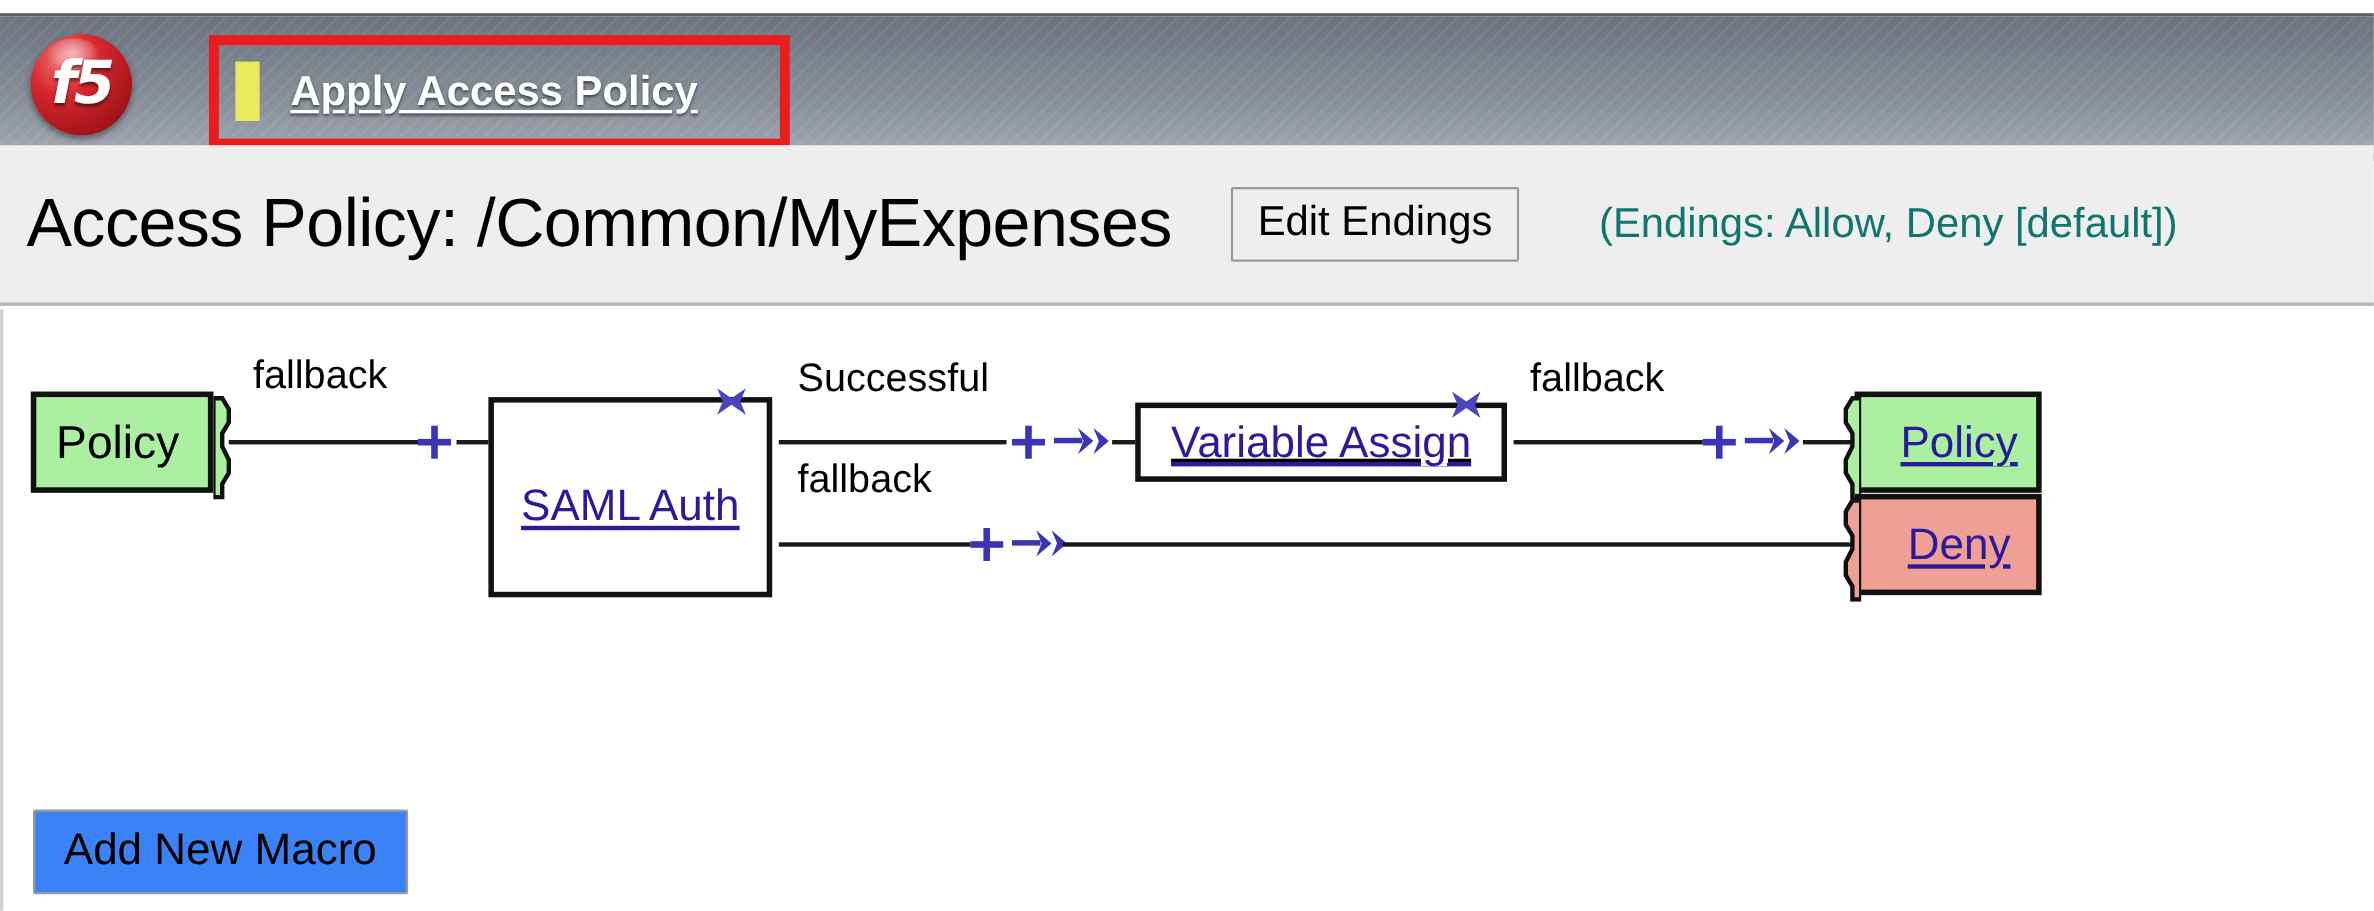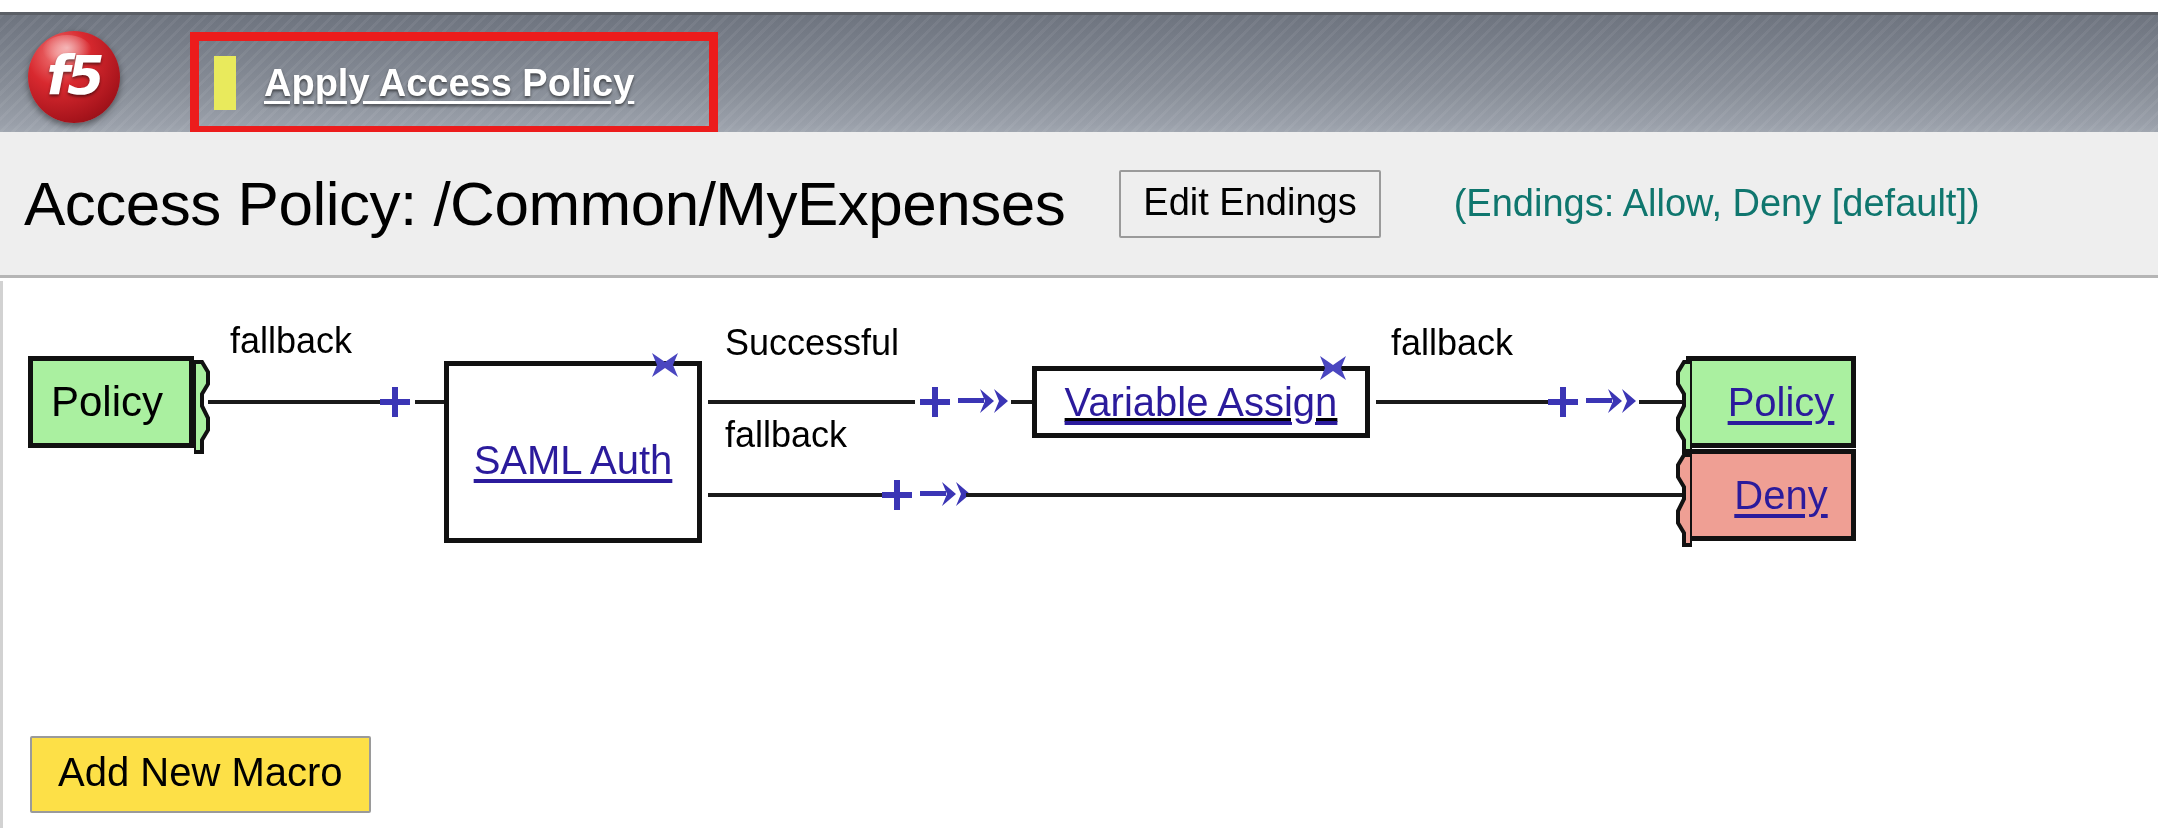--- a/index.html
+++ b/index.html
@@ -286,21 +286,21 @@
     text-underline-offset: 5px;
     cursor: pointer;
     position: relative;
     left: 10px;
   }
 
   
   .add-macro-btn {
     position: absolute;
     left: 30px; top: 736px;
-    background: #fde047;
+    background: #3b82f6;
     border: 2px solid #9a9a9a;
     border-radius: 2px;
     font-family: "Liberation Sans", sans-serif;
     font-size: 40px;
     color: #000000;
     padding: 12px 26px 16px 26px;
     cursor: pointer;
     white-space: nowrap;
   }
 </style>

